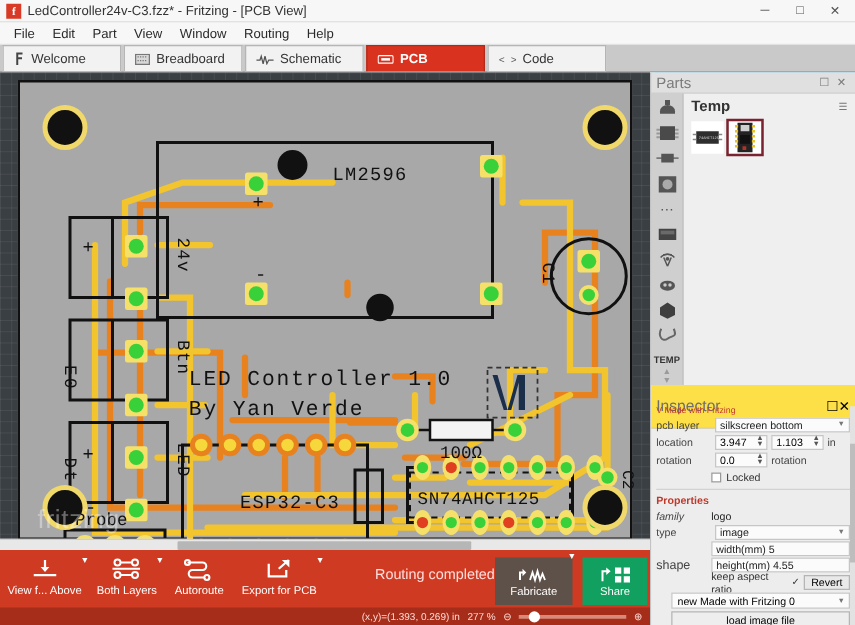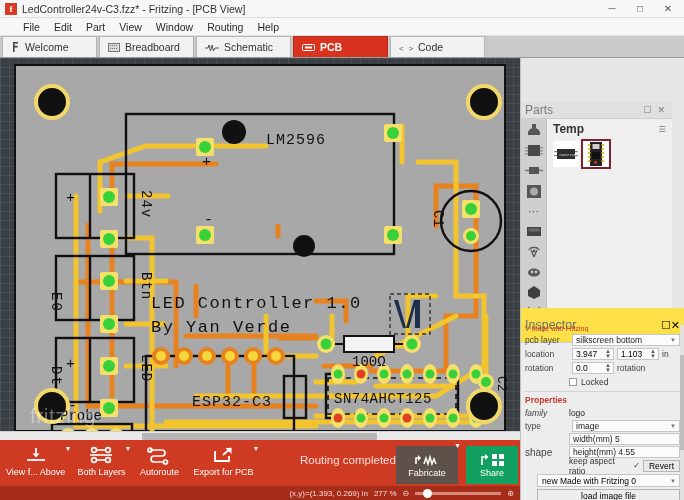--- a/index.html
+++ b/index.html
@@ -25,21 +25,21 @@
   .title-text { font-size: 10.5px; color: #333; flex: 1; white-space: nowrap; overflow: hidden;}
   .win-btns { display: flex; }
   .win-btn {
     width: 28px; height: 17px; display:flex; align-items:center; justify-content:center;
     font-size: 10px; color: #555;
   }
 
   
   .menubar {
     height: 18px; background: #f7f7f7; display: flex; align-items: flex-end;
-    padding-left: 16px; border-bottom: 1px solid #e2e2e2;
+    padding-left: 4px; border-bottom: 1px solid #e2e2e2;
   }
   .menu-item { padding: 2px 7px; font-size: 10.5px; color: #2b2b2b; }
 
   
   .tabbar {
     height: 22px; background: #c9c9c9; display: flex; align-items: flex-end;
     padding-left: 2px; border-bottom: 1px solid #9a9a9a;
   }
   .tab {
     height: 21px; min-width: 95px; background: #f2f2f2; border: 1px solid #b5b5b5;
@@ -120,21 +120,21 @@
     position: absolute; right: 0; top: 0; width: 164px; bottom: 0;
     background: #e6e6e6; border-left: 1px solid #c3c3c3;
   }
   .panel-head {
     height: 17px; background: #e0e0e0; display:flex; align-items:center;
     padding: 0 4px; border-bottom: 1px solid #cdcdcd;
   }
   .panel-head .ptitle { font-size: 12px; color: #7b7b7b; flex:1; }
   .panel-head .pbtn { font-size: 9px; color:#7b7b7b; padding: 0 3px;}
 
-  .parts-panel { position:absolute; top:0; left:0; right:12px; height: 250px; background:#7dd3fc;margin-top:44px;}
+  .parts-panel { position:absolute; top:0; left:0; right:0; height: 250px; background:#7dd3fc;}
   .parts-body { position:absolute; top:17px; left:0; right:0; bottom:0; display:flex; }
   .bin-strip {
     width: 26px; background: #cfcfcf; border-right:1px solid #bdbdbd;
     display:flex; flex-direction:column; align-items:center; padding-top:2px; gap:2px;
   }
   .bin-icon { width:22px; height:20px; display:flex; align-items:center; justify-content:center; }
   .bin-temp { font-size:7.5px; font-weight:bold; color:#333; margin-top:3px;}
   .bin-arrows { display:flex; flex-direction:column; align-items:center; color:#9a9a9a; font-size:7px; line-height:7px;}
   .bin-content { flex:1; background:#efefef; position:relative; }
   .bin-tabrow { height:20px; display:flex; align-items:center; padding: 0 6px; }

